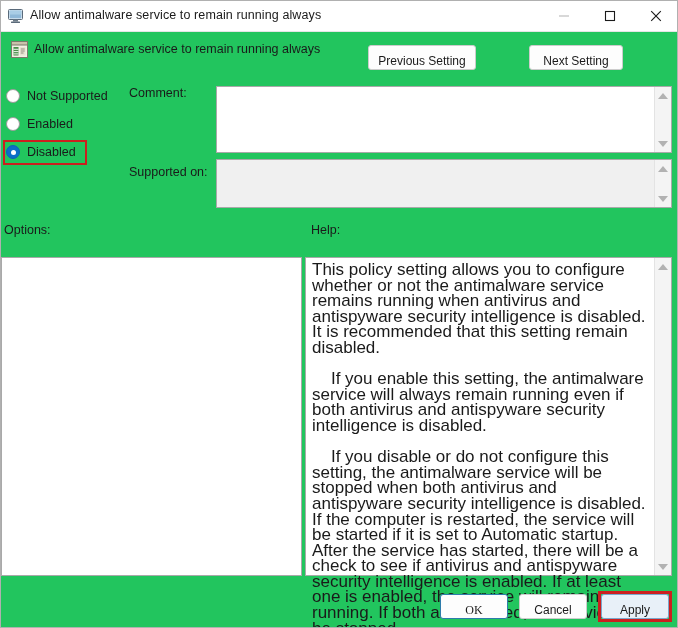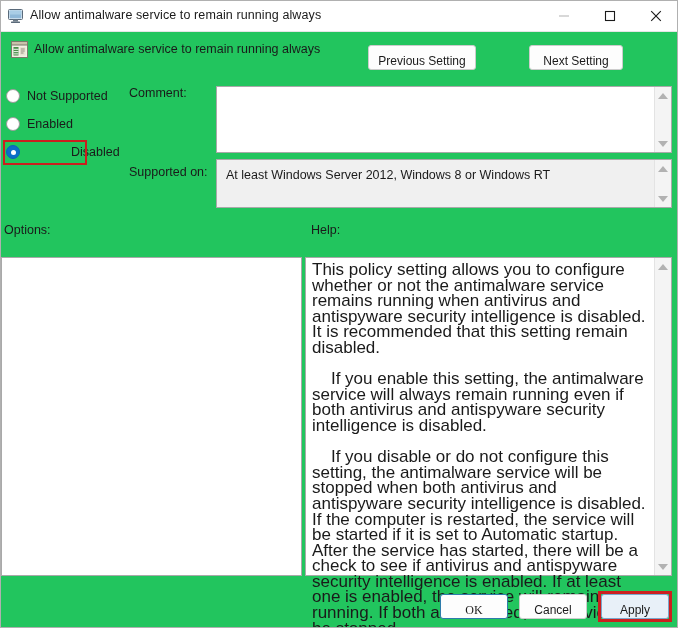--- a/index.html
+++ b/index.html
@@ -102,21 +102,21 @@
   
   .radio-row {
     position: absolute;
     left: 5px;
     height: 20px;
     display: flex;
     align-items: center;
   }
   #radio-notconfigured { top: 85px; }
   #radio-enabled       { top: 113px; }
-  #radio-disabled      { top: 141px; gap: 44px; }
+  #radio-disabled      { top: 141px; }
 
   .radio-mark {
     width: 14px; height: 14px;
     border-radius: 50%;
     box-sizing: border-box;
     border: 1px solid #9a9a9a;
     background: #ffffff;
     flex: 0 0 auto;
     margin-right: 7px;
     position: relative;
@@ -368,21 +368,20 @@
           <span class="tri-up"></span>
         </div>
       <div class="arrow down">
           <span class="tri-down"></span>
         </div>
     </div>
   </div>
 
   <span id="label-supported">Supported on:</span>
   <div id="supported-box">
-    <div id="supported-text">At least Windows Server 2012, Windows 8 or Windows RT</div>
     <div class="vscroll">
       <div class="arrow up">
           <span class="tri-up"></span>
         </div>
       <div class="arrow down">
           <span class="tri-down"></span>
         </div>
     </div>
   </div>
 

